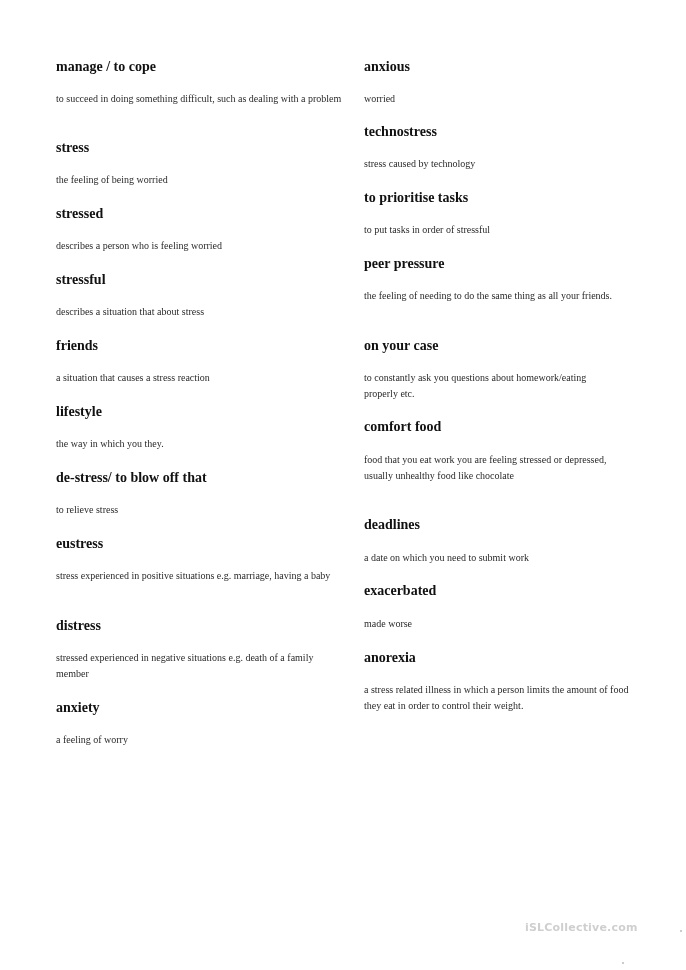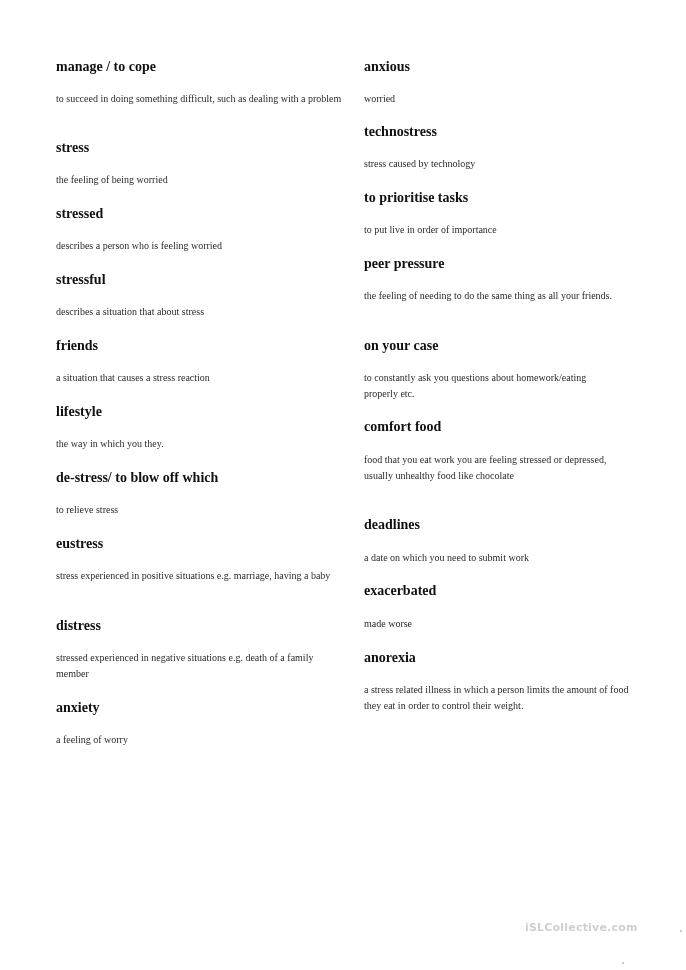--- a/index.html
+++ b/index.html
@@ -29,42 +29,42 @@
 
   <div class="term" style="top:272px">stressful</div>
   <div class="def" style="top:304px">describes a situation that about stress</div>
 
   <div class="term" style="top:338px">friends</div>
   <div class="def" style="top:370px">a situation that causes a stress reaction</div>
 
   <div class="term" style="top:404px">lifestyle</div>
   <div class="def" style="top:436px">the way in which you they.</div>
 
-  <div class="term" style="top:470px">de-stress/ to blow off which</div>
+  <div class="term" style="top:470px">de-stress/ to blow off that</div>
   <div class="def" style="top:502px">to relieve stress</div>
 
   <div class="term" style="top:536px">eustress</div>
   <div class="def" style="top:568px">stress experienced in positive situations e.g. marriage, having a baby</div>
 
   <div class="term" style="top:618px">distress</div>
   <div class="def" style="top:650px">stressed experienced in negative situations e.g. death of a family member</div>
 
   <div class="term" style="top:700px">anxiety</div>
   <div class="def" style="top:732px">a feeling of worry</div>
 </div>
 
 <div class="col col-right">
   <div class="term" style="top:59px">anxious</div>
   <div class="def" style="top:91px">worried</div>
 
   <div class="term" style="top:124px">technostress</div>
   <div class="def" style="top:156px">stress caused by technology</div>
 
   <div class="term" style="top:190px">to prioritise tasks</div>
-  <div class="def" style="top:222px">to put live in order of importance</div>
+  <div class="def" style="top:222px">to put tasks in order of stressful</div>
 
   <div class="term" style="top:256px">peer pressure</div>
   <div class="def" style="top:288px; width:270px">the feeling of needing to do the same thing as all your friends.</div>
 
   <div class="term" style="top:338px">on your case</div>
   <div class="def" style="top:370px; width:230px">to constantly ask you questions about homework/eating properly etc.</div>
 
   <div class="term" style="top:419px">comfort food</div>
   <div class="def" style="top:452px; width:270px">food that you eat work you are feeling stressed or depressed, usually unhealthy food like chocolate</div>
 

